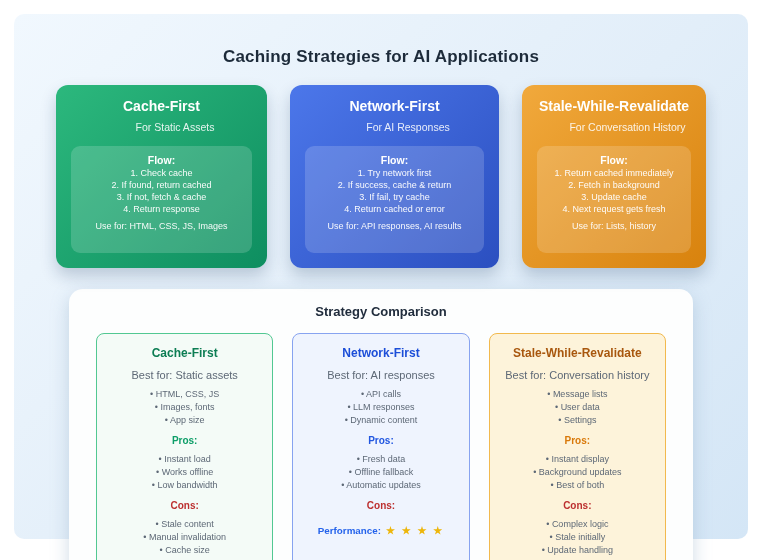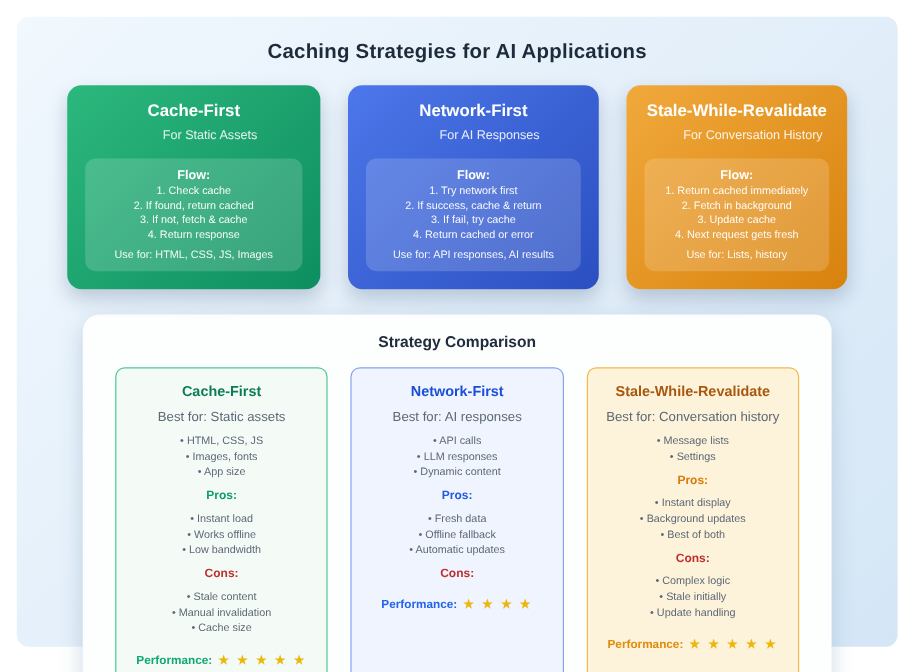--- a/index.html
+++ b/index.html
@@ -8,37 +8,37 @@
     background:#ffffff;
     font-family:"Liberation Sans", sans-serif;
     -webkit-font-smoothing:antialiased;
   }
   .stage {
     position:absolute; left:14px; top:14px; width:734px; height:525px;
     border-radius:10px;
     background:linear-gradient(135deg,#f1f8fe 0%, #e2eef9 55%, #d4e6f6 100%);
   }
   .page-title {
-    margin:0; padding-top:19px; text-align:center;
+    margin:0; padding-top:33px; text-align:center;
     font-size:17px; font-weight:bold; color:#1d2b3a; letter-spacing:.2px;
   }
   
   .top-row { display:flex; justify-content:center; align-items:stretch; gap:23px; margin-top:18px; }
   .tcard {
     border-radius:12px; color:#fff; text-align:center; padding:13px 0 0;
     box-shadow:0 8px 16px rgba(20,50,90,.22); box-sizing:border-box;
   }
   .tcard.green  { width:211px; background:linear-gradient(135deg,#2cb87d,#0e8e60); }
   .tcard.blue   { width:209px; background:linear-gradient(135deg,#4c77ea,#2b4fc0); }
   .tcard.orange { width:184px; background:linear-gradient(135deg,#f1a93c,#d8820d); }
   .tcard h2 { margin:0; font-size:14px; font-weight:bold; }
   .tcard .sub { margin-top:7px; font-size:10.5px; color:rgba(255,255,255,.88);margin-left:27px; }
   .flowbox {
     margin:13px 15px 15px; background:rgba(255,255,255,.17);
-    border-radius:9px; padding:8px 4px 9px;
+    border-radius:9px; padding:8px 4px 22px;
   }
   .flowh { font-size:10.5px; font-weight:bold; }
   .fstep { font-size:9px; line-height:9px; margin-top:3px; color:rgba(255,255,255,.96); }
   .fstep:first-of-type { margin-top:6px; }
   .usefor { font-size:9px; margin-top:7px; color:rgba(255,255,255,.94); }
   
   .panel {
     width:624px; margin:21px auto 0; background:#fdfefe; border-radius:14px;
     padding:15px 27px 0; box-sizing:border-box;
     box-shadow:0 6px 18px rgba(130,160,190,.38);
@@ -166,20 +166,21 @@
         <div class="perf">
           <span class="perf-label">Performance:</span><span class="stars">★ ★ ★ ★</span>
         </div>
       </section>
 
       <section class="ccard orange">
         <div class="ctitle">Stale-While-Revalidate</div>
         <div class="bestfor">Best for: Conversation history</div>
         <div class="blist">
           <div class="bitem">Message lists</div>
+          <div class="bitem">User data</div>
           <div class="bitem">Settings</div>
         </div>
         <div class="sechead pros">Pros:</div>
         <div class="blist">
           <div class="bitem">Instant display</div>
           <div class="bitem">Background updates</div>
           <div class="bitem">Best of both</div>
         </div>
         <div class="sechead cons">Cons:</div>
         <div class="blist">

